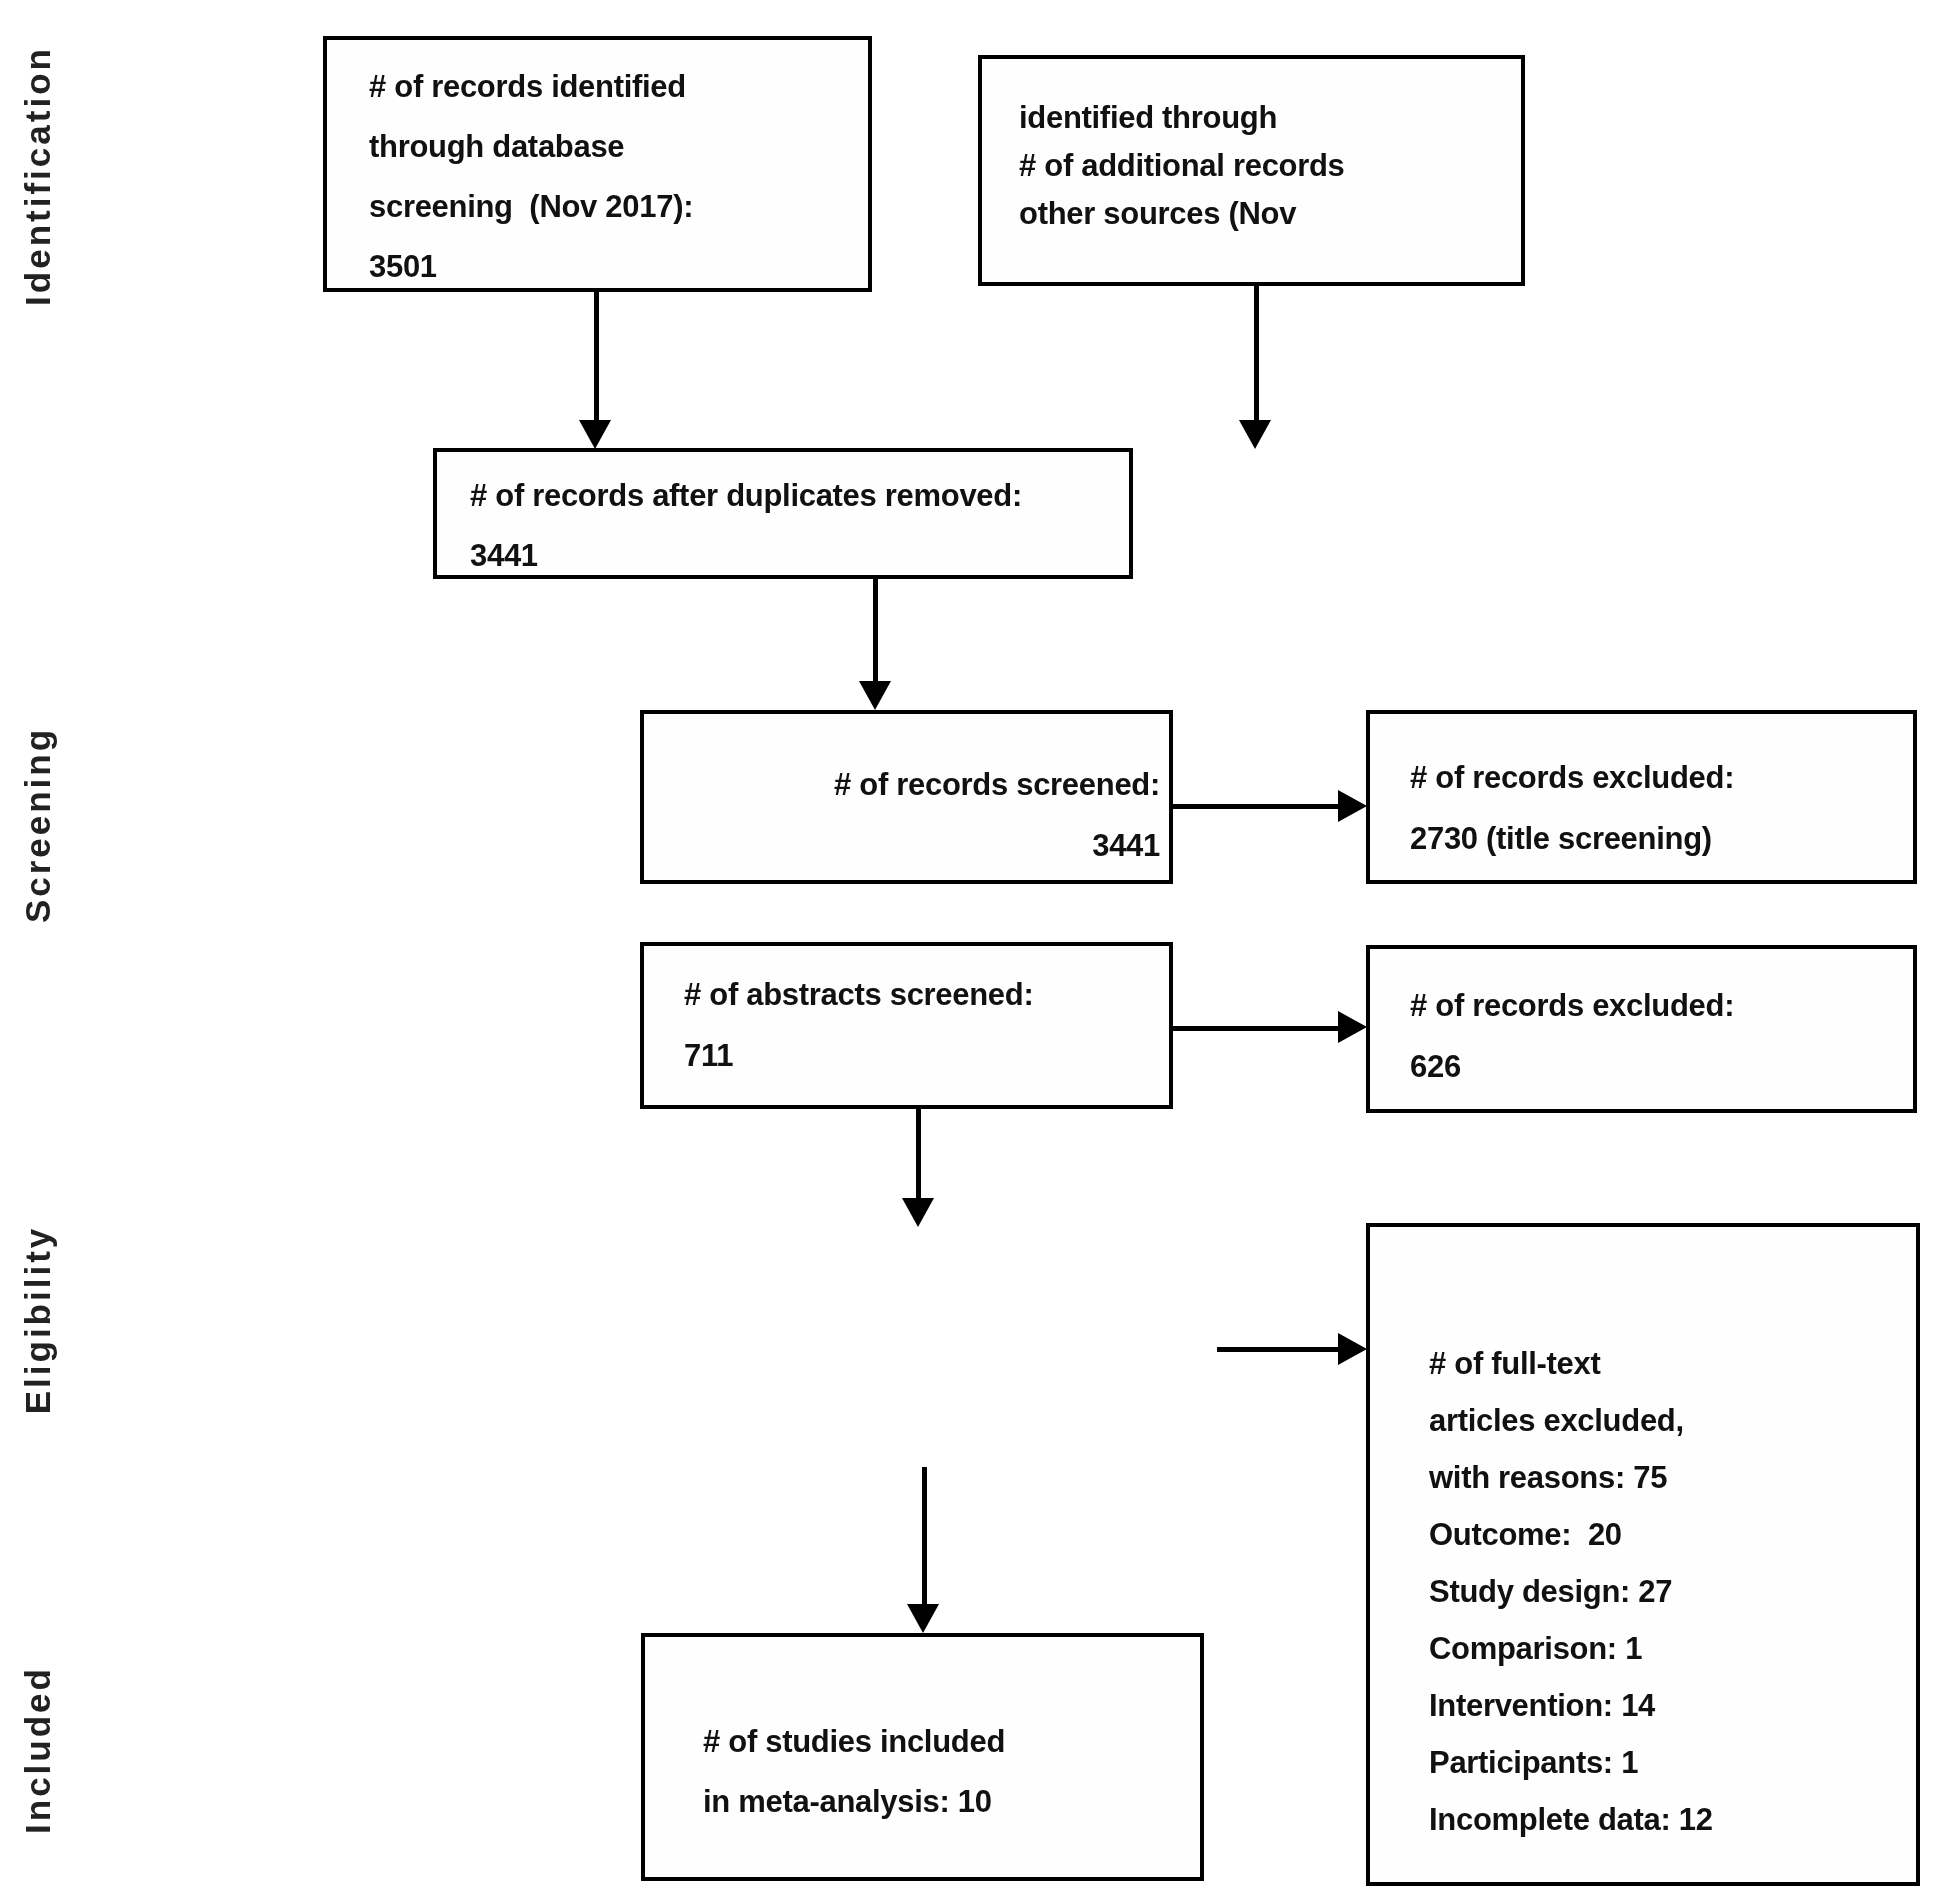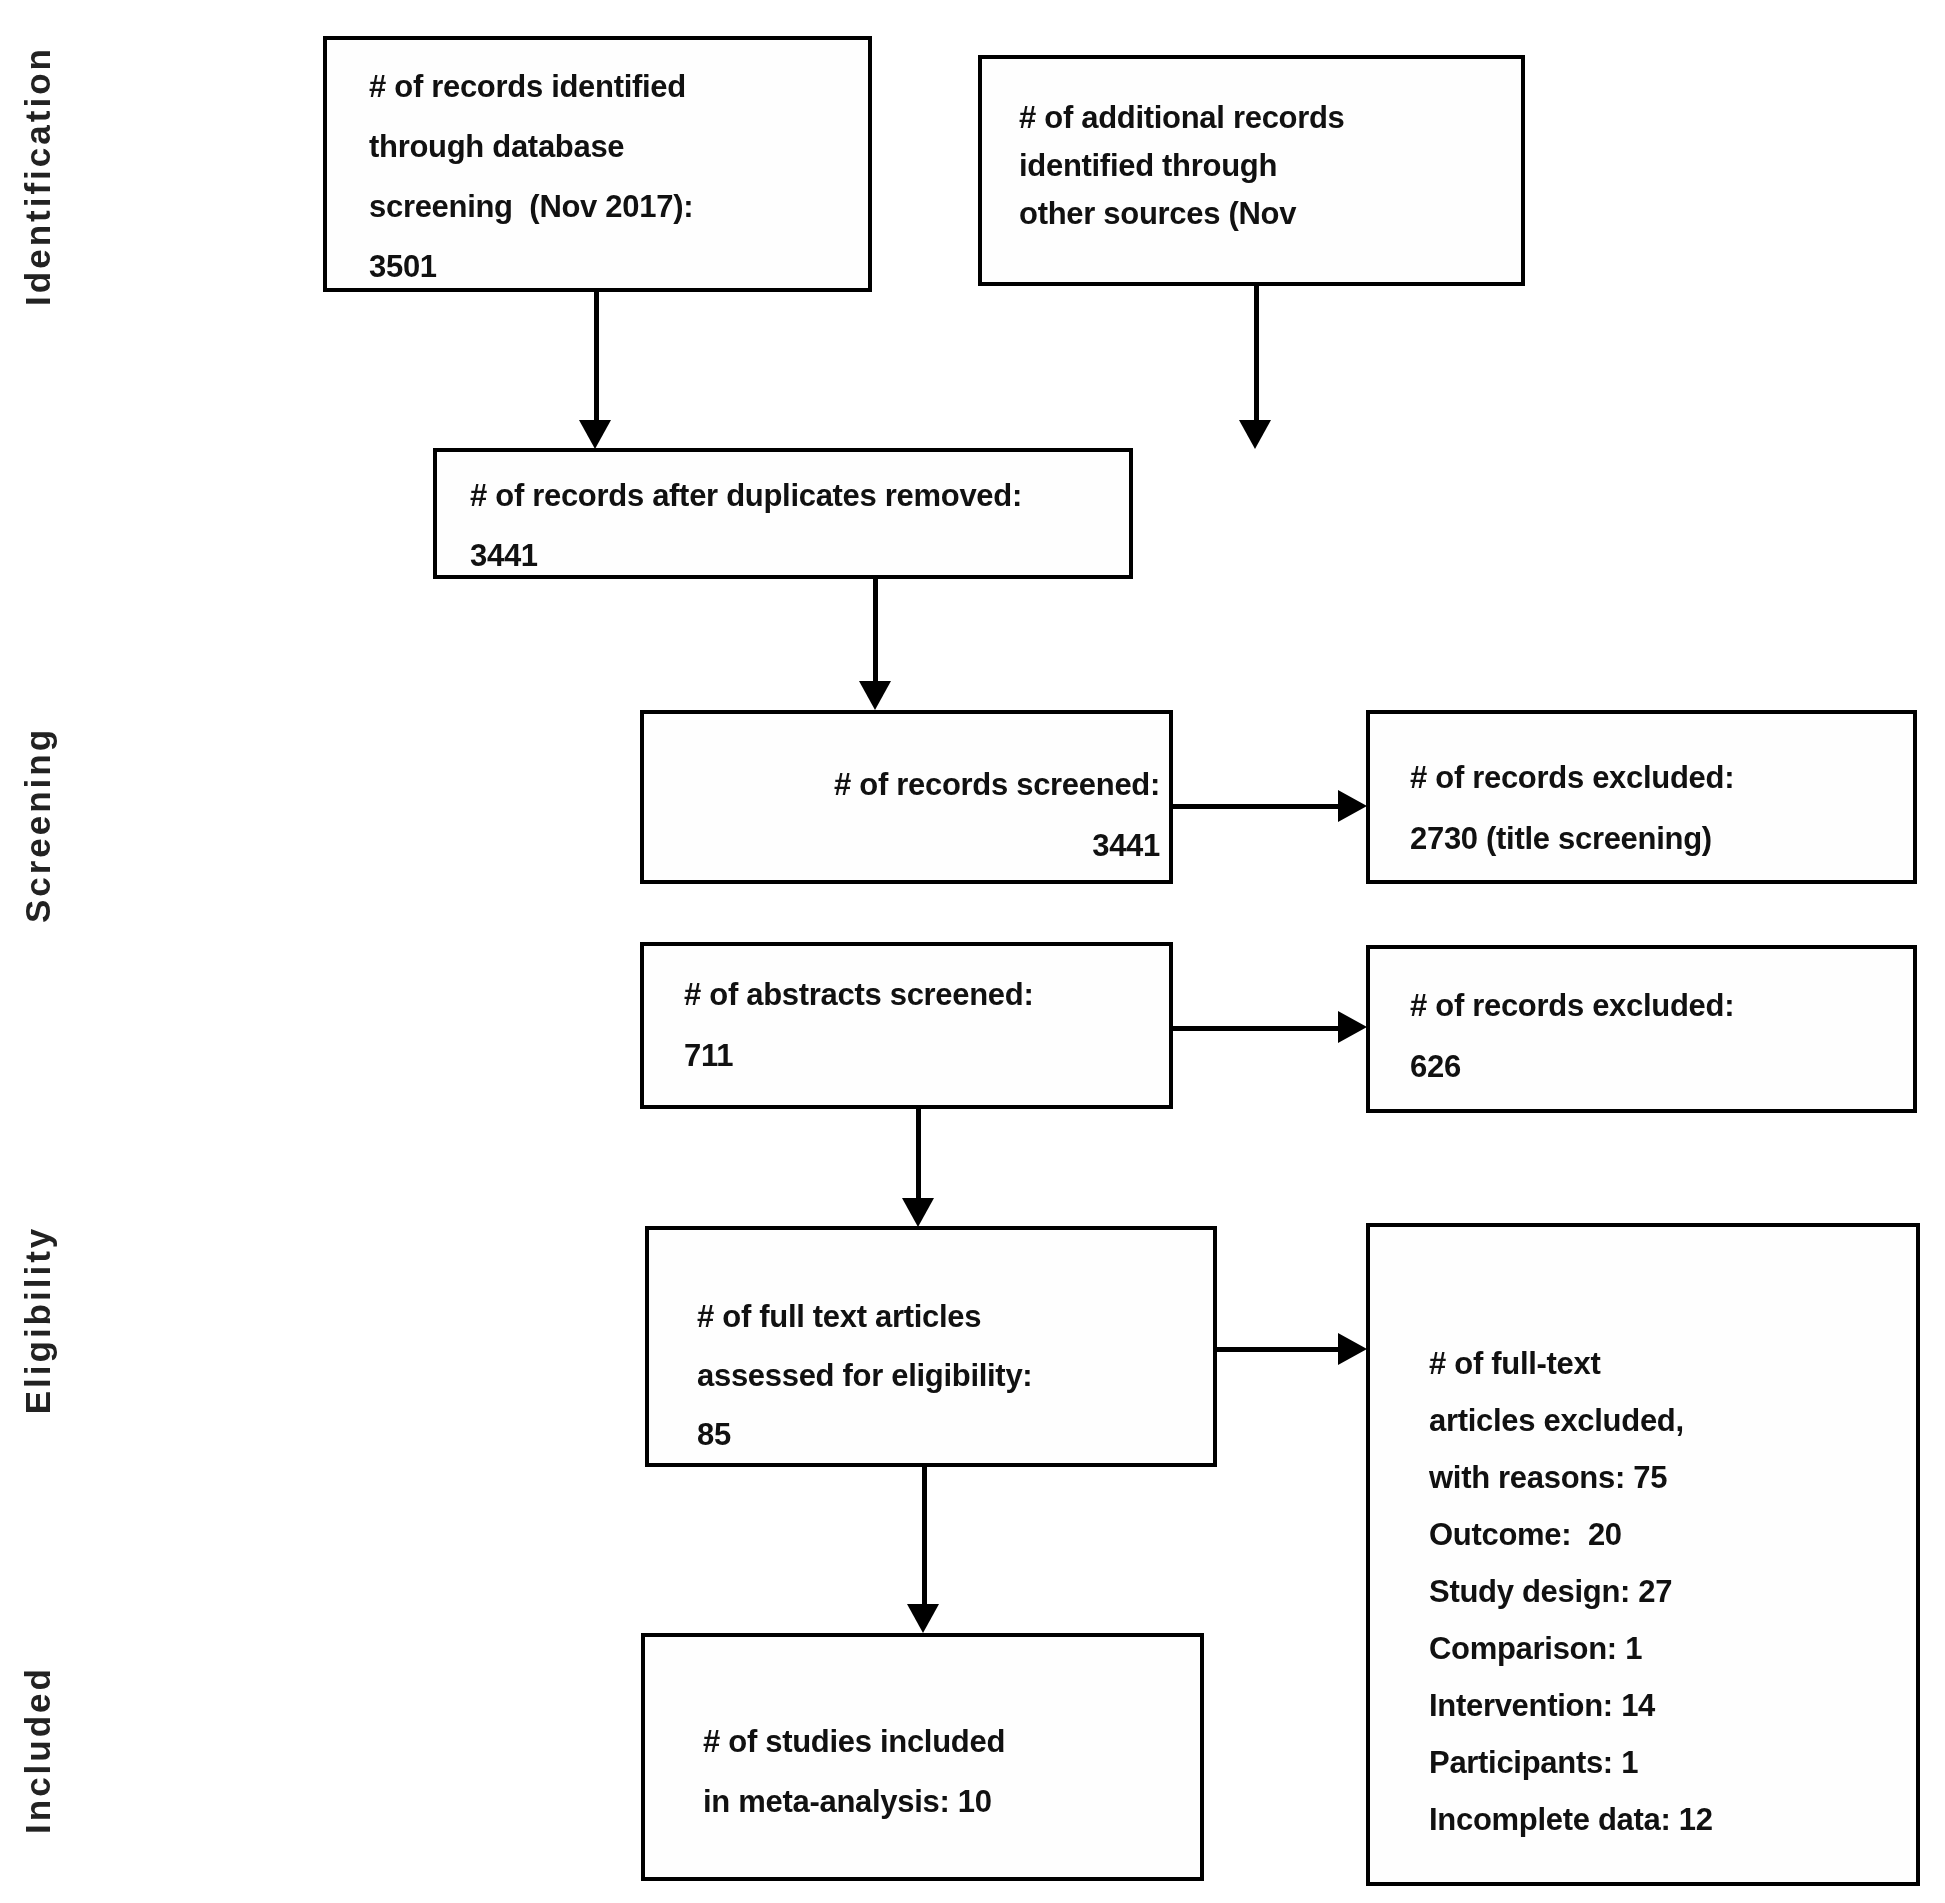--- a/index.html
+++ b/index.html
@@ -59,22 +59,22 @@
   <div class="stage-label" style="left:38px; top:1750px;">Included</div>
 
   <div class="box" style="left:323px; top:36px; width:549px; height:256px; padding:16.7px 10.7px 0 42px; line-height:60px;">
     <div class="line"># of records identified</div>
     <div class="line">through database</div>
     <div class="line">screening  (Nov 2017):</div>
     <div class="line">3501</div>
   </div>
 
   <div class="box" style="left:978px; top:55px; width:547px; height:231px; padding:35px 9px 0 37px; line-height:48px;">
+    <div class="line">identified through</div>
     <div class="line"># of additional records</div>
-    <div class="line">identified through</div>
     <div class="line">other sources (Nov</div>
   </div>
 
   <div>
     <div class="vline" style="left:594px; top:292px; height:130px;"></div>
     <div class="head-down" style="left:579px; top:420px;"></div>
   </div>
   <div>
     <div class="vline" style="left:1254px; top:286px; height:136px;"></div>
     <div class="head-down" style="left:1239px; top:420px;"></div>
@@ -118,25 +118,20 @@
   <div class="box" style="left:1366px; top:945px; width:551px; height:168px; padding:26px 9px 0 40px; line-height:61px;">
     <div class="line"># of records excluded:</div>
     <div class="line">626</div>
   </div>
 
   <div>
     <div class="vline" style="left:916px; top:1109px; height:91px;"></div>
     <div class="head-down" style="left:902px; top:1198px;"></div>
   </div>
 
-  <div class="box" style="left:645px; top:1226px; width:572px; height:241px; padding:57px 9px 0 48px; line-height:59px;">
-    <div class="line"># of full text articles</div>
-    <div class="line">assessed for eligibility:</div>
-    <div class="line">85</div>
-  </div>
 
   <div>
     <div class="hline" style="left:1217px; top:1347px; width:124px;"></div>
     <div class="head-right" style="left:1338px; top:1333px;"></div>
   </div>
 
   <div class="box" style="left:1366px; top:1223px; width:554px; height:663px; padding:108px 6px 0 59px; line-height:57px;">
     <div class="line"># of full-text</div>
     <div class="line">articles excluded,</div>
     <div class="line">with reasons: 75</div>

